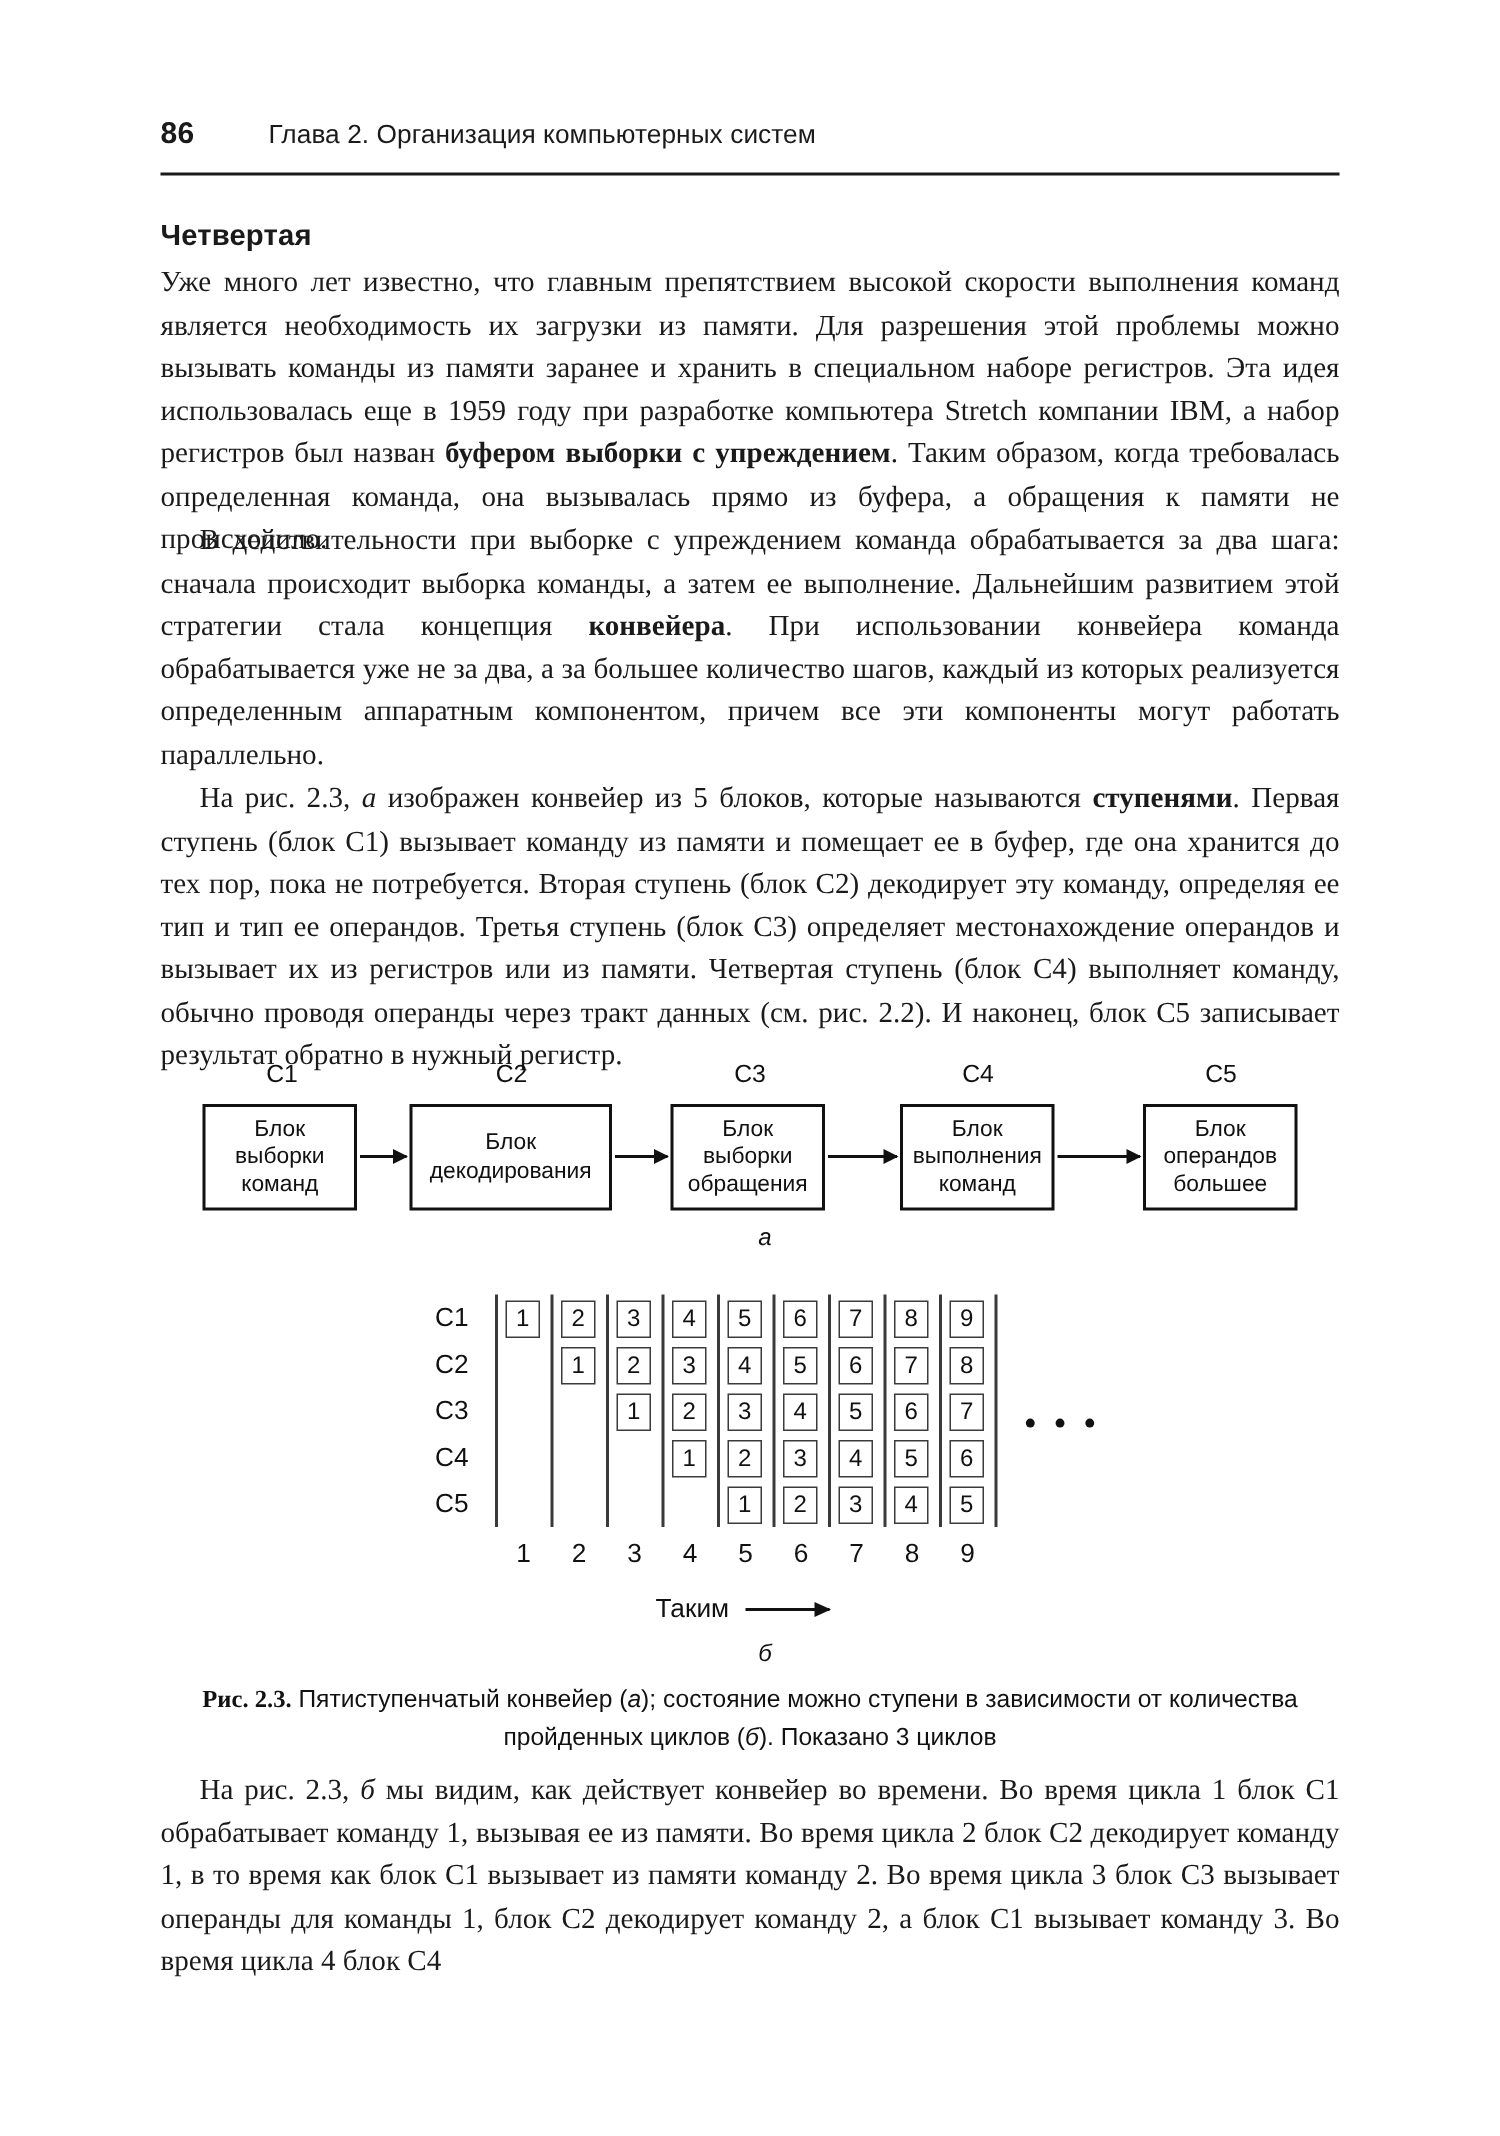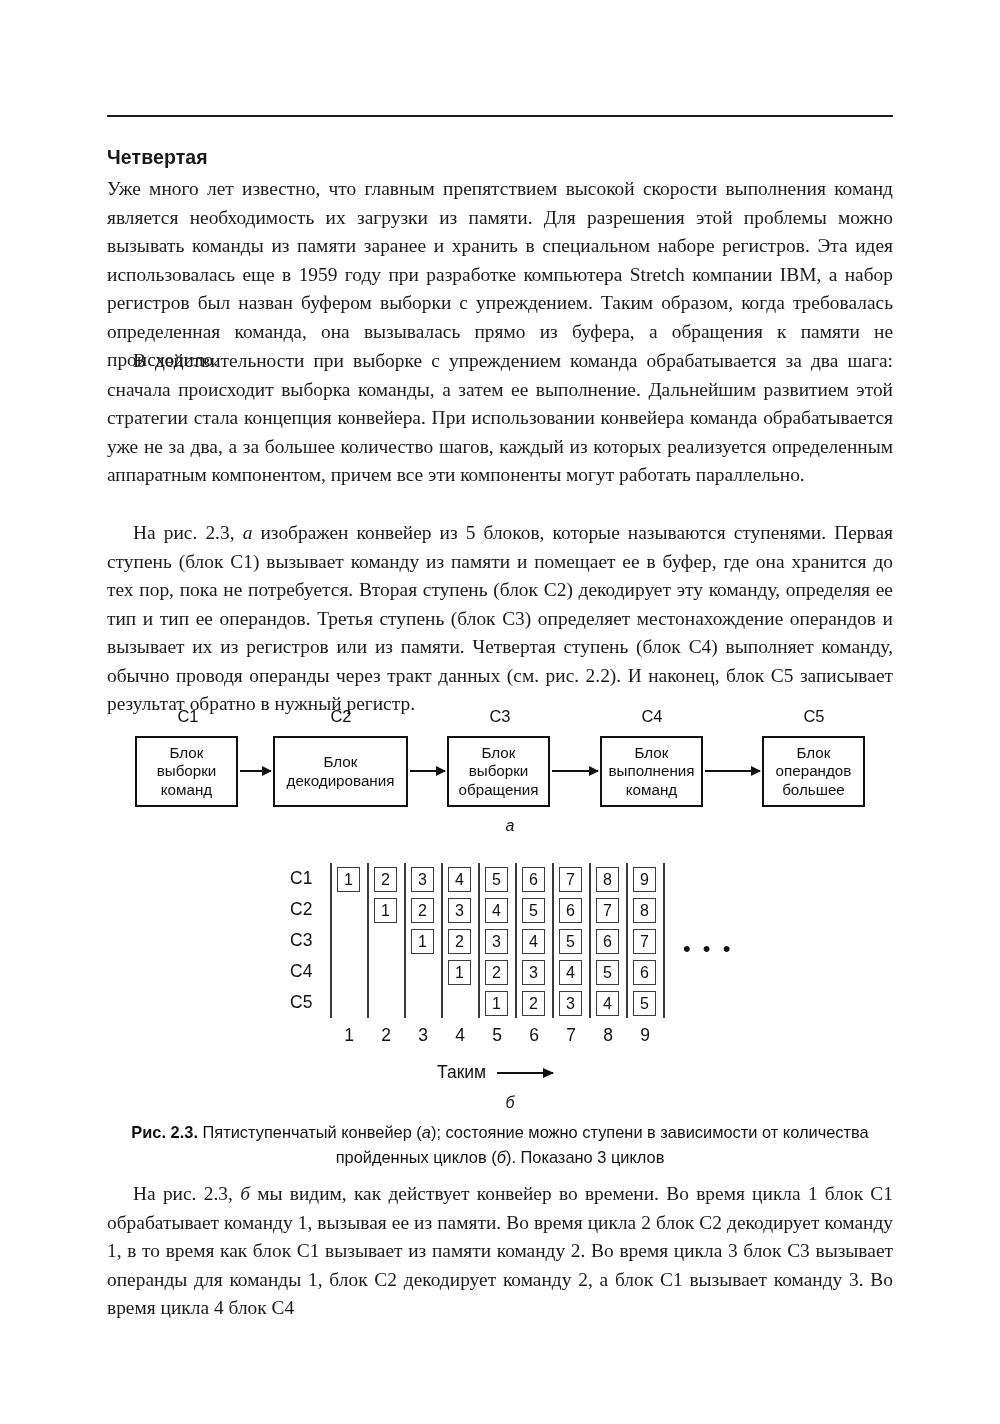--- a/index.html
+++ b/index.html
@@ -78,21 +78,21 @@
     margin: 0;
   }
   .textblock p.indent {
     text-indent: 26px;
   }
   .para-1 { top: 175px; }
   .para-2 { top: 347px; }
   .para-3 { top: 519px; }
   .para-4 { top: 1180px; }
 
-  b, strong { font-weight: normal; }
+  b, strong { font-weight: bold; }
   i, em { font-style: italic; }
 
   
   .fig-a {
     position: absolute;
     left: 0px;
     top: 705px;
     width: 1000px;
     height: 140px;
   }
@@ -242,27 +242,31 @@
     position: absolute;
     left: 107px;
     top: 1120px;
     width: 786px;
     font-family: "Liberation Sans", sans-serif;
     font-size: 16.4px;
     line-height: 25px;
     text-align: center;
     color: #111111;
   }
-  .caption b { font-weight: bold; }
+  .caption b { font-weight: bold; font-family: Liberation Serif, serif; }
 </style>
 </head>
 <body>
 
 <div class="page">
 
+  <div class="runhead">
+    <span class="runhead-number">86</span>
+    <span class="runhead-title">Глава 2. Организация компьютерных систем</span>
+  </div>
   <div class="runhead-rule"></div>
 
   <div class="section-heading">Четвертая</div>
 
   <div class="textblock para-1">
     <p><span>Уже много лет известно, что главным препятствием высокой скорости выполнения команд является необходимость их загрузки из памяти. Для разрешения этой проблемы можно вызывать команды из памяти заранее и хранить в специальном наборе регистров. Эта идея использовалась еще в 1959 году при разработке компьютера Stretch компании IBM, а набор регистров был назван </span><b>буфером выборки с упреждением</b><span>. Таким образом, когда требовалась определенная команда, она вызывалась прямо из буфера, а обращения к памяти не происходило.</span></p>
   </div>
 
   <div class="textblock para-2">
     <p class="indent"><span>В действительности при выборке с упреждением команда обрабатывается за два шага: сначала происходит выборка команды, а затем ее выполнение. Дальнейшим развитием этой стратегии стала концепция </span><b>конвейера</b><span>. При использовании конвейера команда обрабатывается уже не за два, а за большее количество шагов, каждый из которых реализуется определенным аппаратным компонентом, причем все эти компоненты могут работать параллельно.</span></p>

